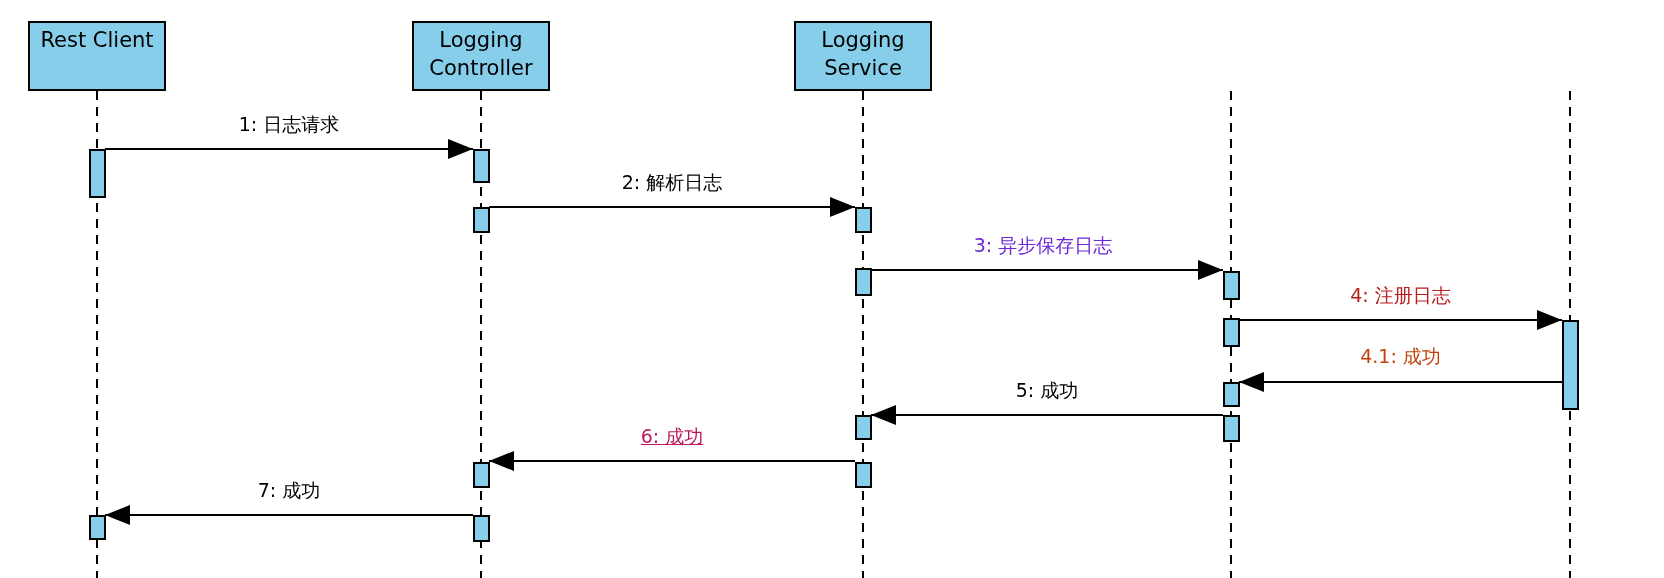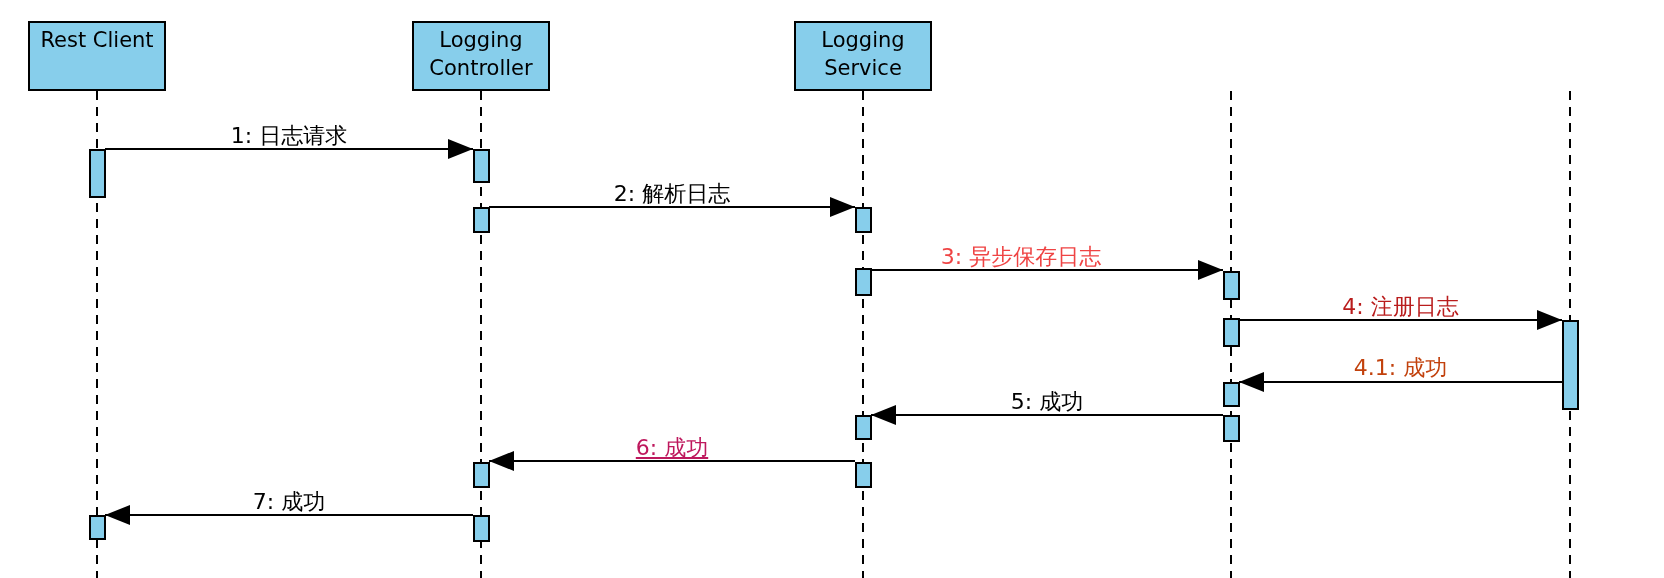--- a/index.html
+++ b/index.html
@@ -44,25 +44,24 @@
   .msg-head {
     position: absolute;
     width: 0;
     height: 0;
     border-top: 10px solid transparent;
     border-bottom: 10px solid transparent;
   }
   .msg-label {
     position: absolute;
     transform: translateX(-50%);
-    font-size: 22px;
+    font-size: 19px;
     line-height: 22px;
     color: #000000;
     white-space: nowrap;
-    margin-top: 12px;
   }
 </style>
 </head>
 <body>
 
 <div id="stage" style="background: rgb(255, 255, 255);">
     <div class="lifeline" style="left: 96px; top: 91px; height: 487px; background: repeating-linear-gradient(rgb(0, 0, 0) 0px, rgb(0, 0, 0) 9px, transparent 9px, transparent 16px);"></div>
     <div class="lifeline" style="left: 480px; top: 91px; height: 487px; background: repeating-linear-gradient(rgb(0, 0, 0) 0px, rgb(0, 0, 0) 9px, transparent 9px, transparent 16px);"></div>
     <div class="lifeline" style="left: 862px; top: 91px; height: 487px; background: repeating-linear-gradient(rgb(0, 0, 0) 0px, rgb(0, 0, 0) 9px, transparent 9px, transparent 16px);"></div>
     <div class="lifeline" style="left: 1230px; top: 91px; height: 487px; background: repeating-linear-gradient(rgb(0, 0, 0) 0px, rgb(0, 0, 0) 9px, transparent 9px, transparent 16px);"></div>
@@ -88,21 +87,21 @@
     <div class="activation" style="left: 1222.5px; top: 415px; height: 27px; background: rgb(135, 206, 235);"></div>
     <div class="activation" style="left: 1561.5px; top: 320px; height: 90px; background: rgb(135, 206, 235);"></div>
     <div class="msg-line" style="left: 105px; top: 148px; width: 368px; background: rgb(0, 0, 0);"></div>
     <div class="msg-head" style="top: 139px; left: 448px; border-left: 25px solid rgb(0, 0, 0);"></div>
     <div class="msg-label" style="left: 289px; top: 113px; color: rgb(0, 0, 0);">1: 日志请求</div>
     <div class="msg-line" style="left: 489px; top: 206px; width: 366px; background: rgb(0, 0, 0);"></div>
     <div class="msg-head" style="top: 197px; left: 830px; border-left: 25px solid rgb(0, 0, 0);"></div>
     <div class="msg-label" style="left: 672px; top: 171px; color: rgb(0, 0, 0);">2: 解析日志</div>
     <div class="msg-line" style="left: 871px; top: 269px; width: 352px; background: rgb(0, 0, 0);"></div>
     <div class="msg-head" style="top: 260px; left: 1198px; border-left: 25px solid rgb(0, 0, 0);"></div>
-    <div class="msg-label" style="left: 1021px; top: 234px; color: #ef4444;">3: 异步保存日志</div>
+    <div class="msg-label" style="left: 1043px; top: 234px; color: #6d28d9;">3: 异步保存日志</div>
     <div class="msg-line" style="left: 1239px; top: 319px; width: 323px; background: rgb(0, 0, 0);"></div>
     <div class="msg-head" style="top: 310px; left: 1537px; border-left: 25px solid rgb(0, 0, 0);"></div>
     <div class="msg-label" style="left: 1400.5px; top: 284px; color: #b91c1c;">4: 注册日志</div>
     <div class="msg-line" style="left: 1239px; top: 381px; width: 323px; background: rgb(0, 0, 0);"></div>
     <div class="msg-head" style="top: 372px; left: 1239px; border-right: 25px solid rgb(0, 0, 0);"></div>
     <div class="msg-label" style="left: 1400.5px; top: 345px; color: #c2410c;">4.1: 成功</div>
     <div class="msg-line" style="left: 871px; top: 414px; width: 352px; background: rgb(0, 0, 0);"></div>
     <div class="msg-head" style="top: 405px; left: 871px; border-right: 25px solid rgb(0, 0, 0);"></div>
     <div class="msg-label" style="left: 1047px; top: 379px; color: rgb(0, 0, 0);">5: 成功</div>
     <div class="msg-line" style="left: 489px; top: 460px; width: 366px; background: rgb(0, 0, 0);"></div>

